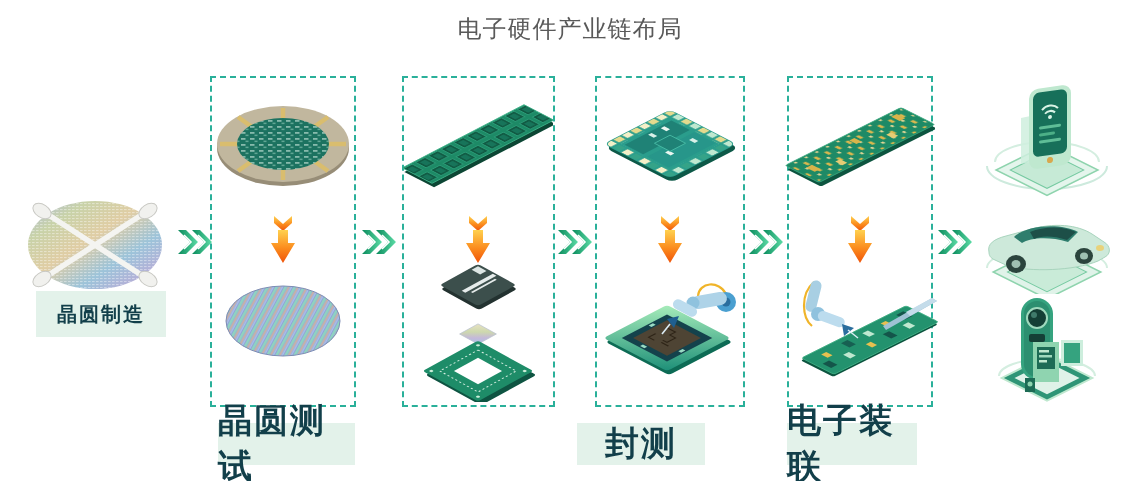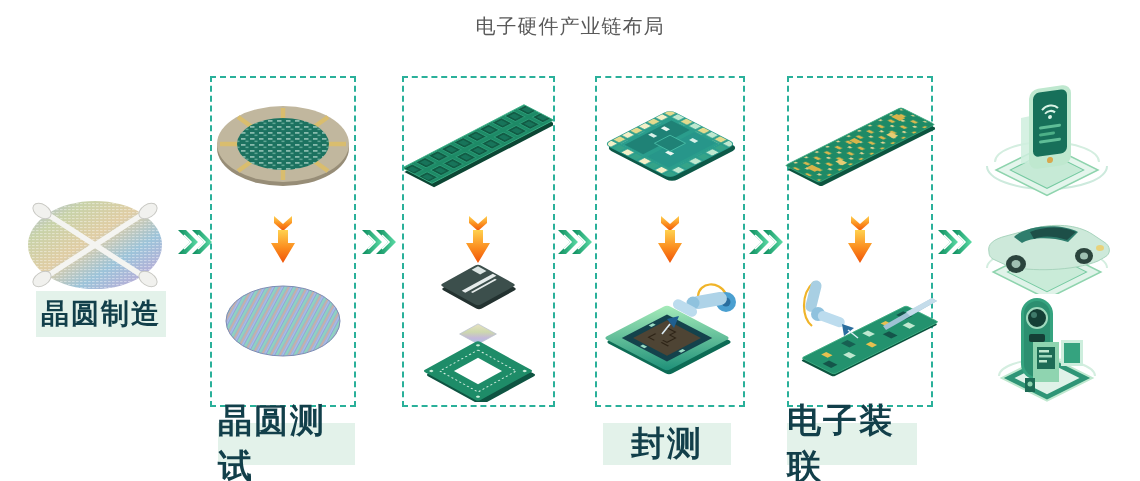--- a/index.html
+++ b/index.html
@@ -1,24 +1,24 @@
 <!DOCTYPE html>
 <html><head>
 <meta charset="utf-8">
 <style>
   html,body{margin:0;padding:0;background:#ffffff;}
   #canvas{position:relative;width:1140px;height:481px;background:#ffffff;overflow:hidden;
           font-family:"Liberation Sans","DejaVu Sans",sans-serif;}
   .title{position:absolute;top:13px;left:0;width:100%;text-align:center;
-         font-size:20px;font-weight:500;color:#595959;letter-spacing:1px;}
+         font-size:24px;font-weight:500;color:#595959;letter-spacing:1px;}
   .dashed-box{position:absolute;border:2px dashed #2ab09a;box-sizing:border-box;}
   .stage-label{position:absolute;background:#e3f2ea;color:#123f4a;font-weight:700;
                display:flex;align-items:center;justify-content:center;
                font-size:34px;letter-spacing:2px;}
-  .stage-label.big{font-size:28px;}
+  .stage-label.big{font-size:20px;}
   svg.abs{position:absolute;display:block;}
   .chev{position:absolute;width:36px;height:30px;}
   .oarrow{position:absolute;width:30px;height:48px;}
 </style>
 </head>
 <body>
 
 <div id="canvas">
 
   <svg width="0" height="0" style="position:absolute" aria-hidden="true">
@@ -244,21 +244,21 @@
     </g>
     <path d="M131,22 C124,8 104,10 103,24" stroke="#f0b429" stroke-width="2.2" fill="none"></path>
     <circle cx="131" cy="30" r="10" fill="#4a9fd0"></circle>
     <circle cx="131" cy="30" r="4.5" fill="#2b6e9e"></circle>
     <rect x="96" y="22" width="36" height="13" rx="6.5" fill="#aed3e8" transform="rotate(-10 114 28)"></rect>
     <circle cx="98" cy="31" r="6.5" fill="#8fc2de"></circle>
     <rect x="77" y="31" width="26" height="10" rx="5" fill="#bcdcee" transform="rotate(28 90 36)"></rect>
     <polygon points="72,47 84,44 79,56" fill="#1f5f8f"></polygon>
     <line x1="75" y1="52" x2="67" y2="62" stroke="#dcedf6" stroke-width="1.6"></line>
   </svg>
-  <div class="stage-label" style="left:603px;top:423px;width:128px;height:42px">封测</div>
+  <div class="stage-label" style="left:577px;top:423px;width:128px;height:42px">封测</div>
 
   <div class="dashed-box" style="left:787px;top:76px;width:146px;height:331px"></div>
   <svg class="abs" style="left:785px;top:88px;width:150px;height:115px" viewBox="0 0 150 115">
     <defs>
       <pattern id="padp" width="17" height="15" patternUnits="userSpaceOnUse">
         <rect x="2" y="2" width="7" height="4" fill="#dcb84e"></rect>
         <rect x="11" y="9" width="4" height="3" fill="#ead998"></rect>
       </pattern>
     </defs>
     <g transform="translate(77,61) scale(1,0.5) rotate(45)">

